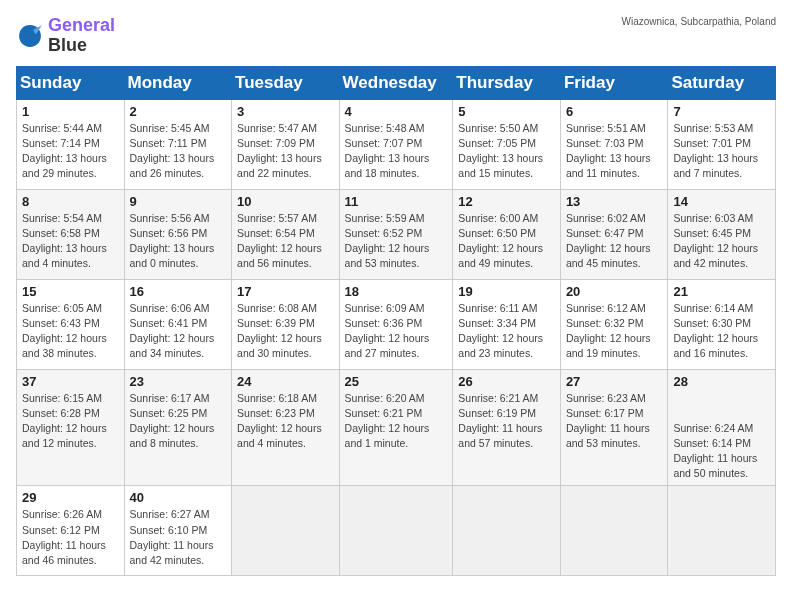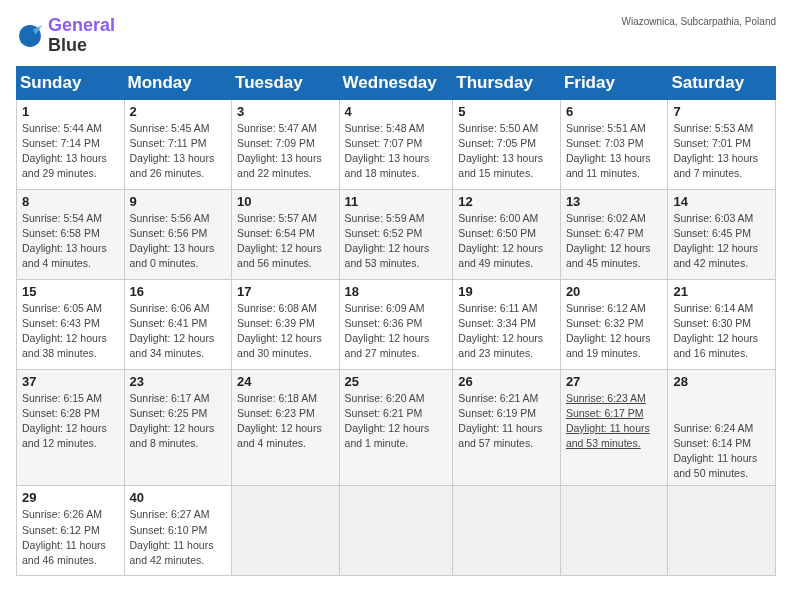--- a/index.html
+++ b/index.html
@@ -303,21 +303,21 @@
         </td>
         <td>
           <span class="day-num">26</span>
           <div class="day-info" style="white-space: pre-line;">Sunrise: 6:21 AM
 Sunset: 6:19 PM
 Daylight: 11 hours
 and 57 minutes.</div>
         </td>
         <td>
           <span class="day-num">27</span>
-          <div class="day-info" style="white-space: pre-line; text-decoration: underline;">Sunrise: 6:23 AM
+          <div class="day-info" style="white-space: pre-line;">Sunrise: 6:23 AM
 Sunset: 6:17 PM
 Daylight: 11 hours
 and 53 minutes.</div>
         </td>
         <td>
           <span class="day-num">28</span>
           <div class="day-info" style="white-space: pre-line; margin-top: 32px;">Sunrise: 6:24 AM
 Sunset: 6:14 PM
 Daylight: 11 hours
 and 50 minutes.</div>

